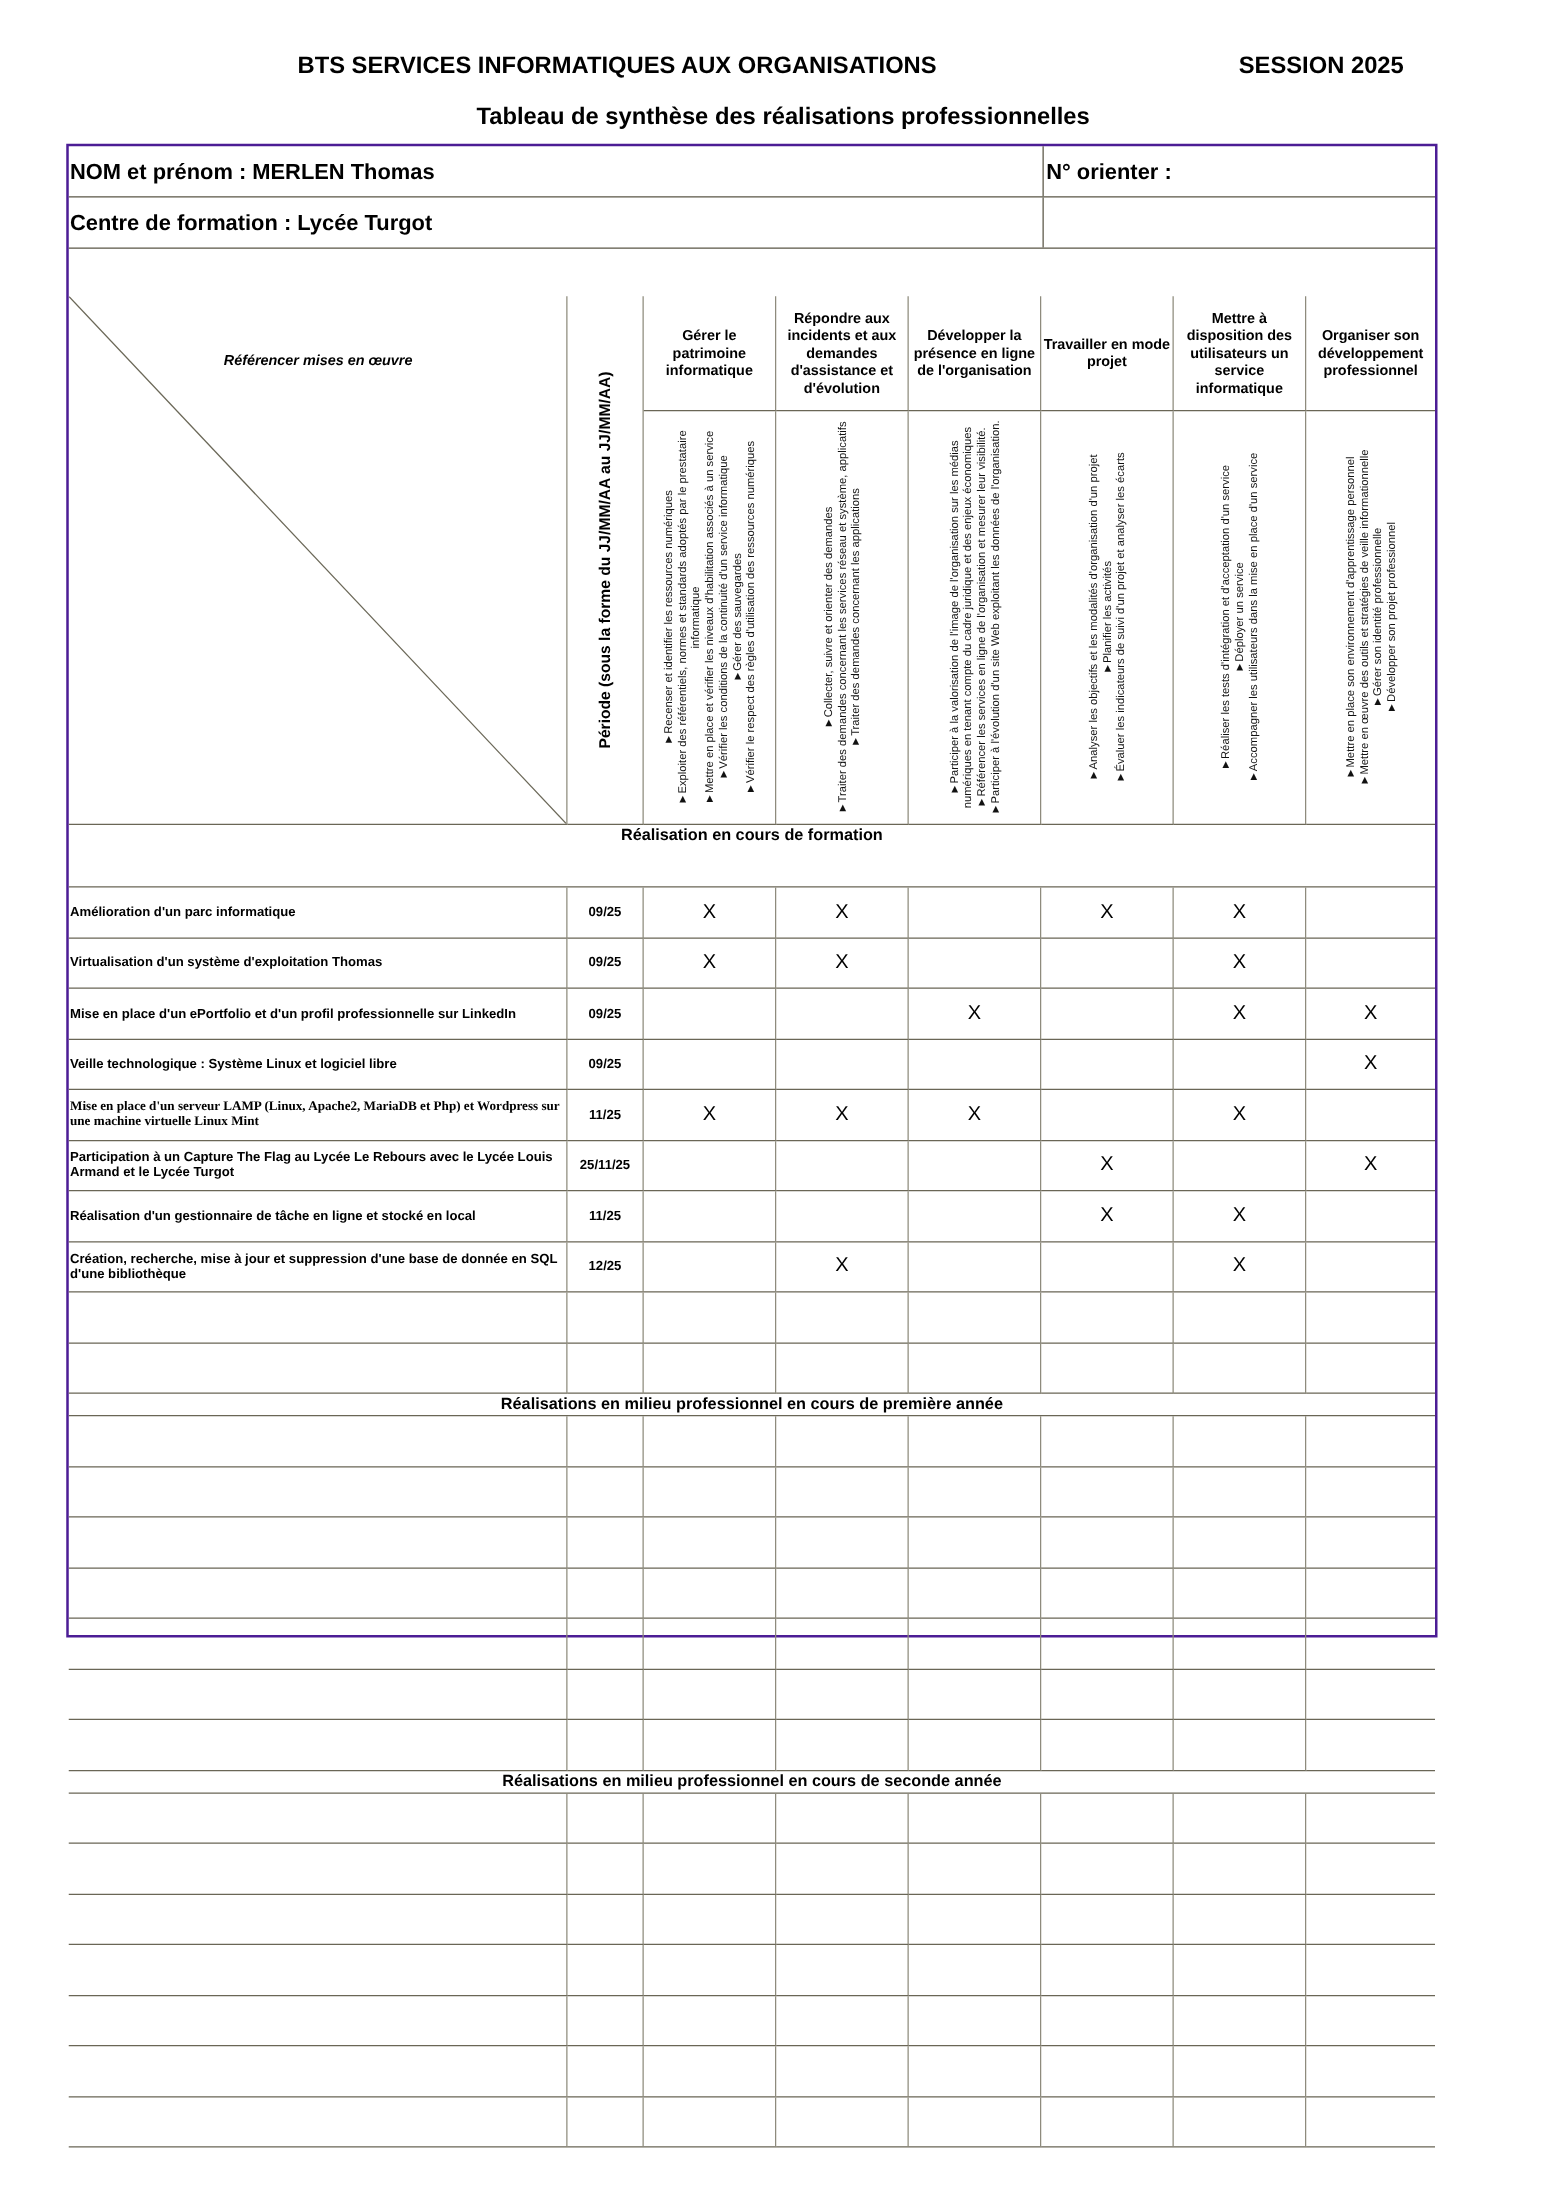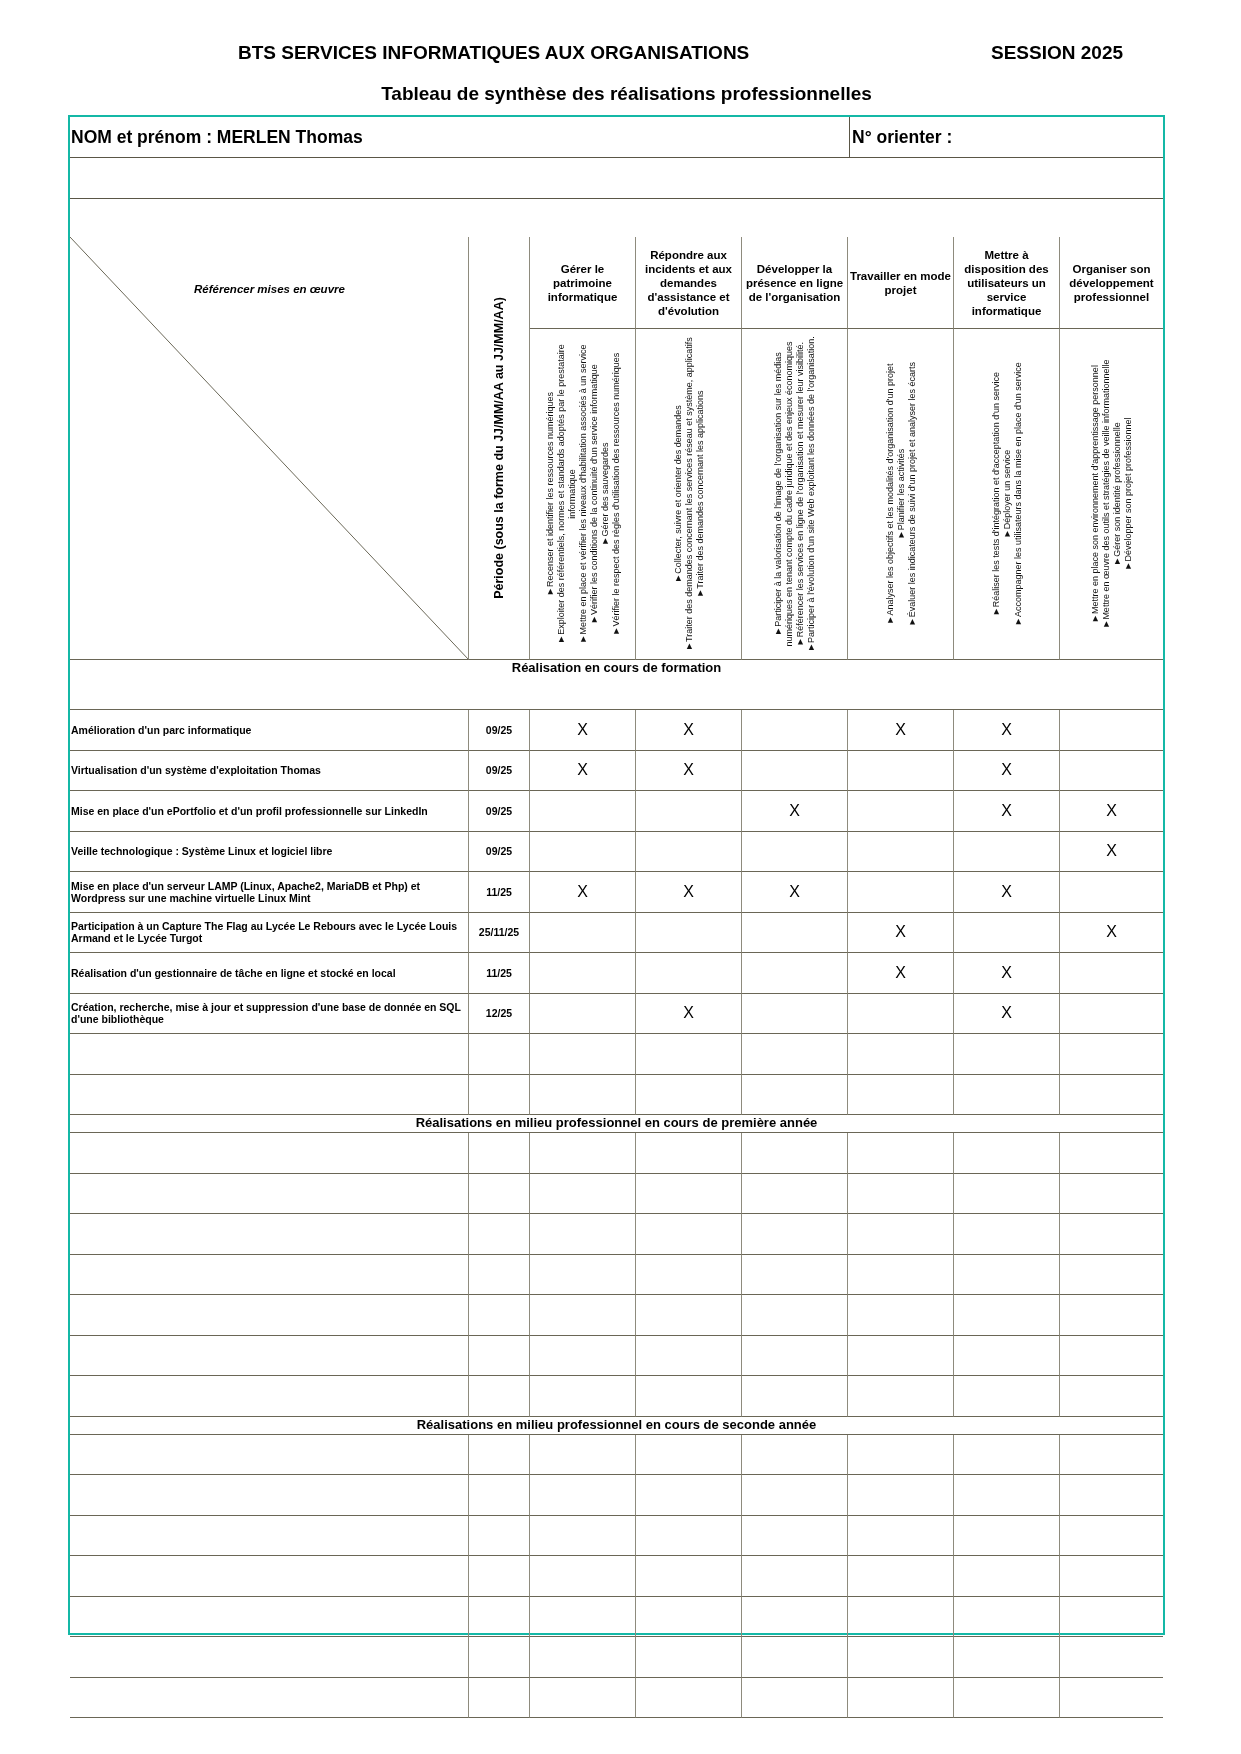--- a/index.html
+++ b/index.html
@@ -1,21 +1,21 @@
 <!DOCTYPE html>
 <html><head>
 <meta charset="utf-8">
 <style>
   html, body { margin:0; padding:0; background:#ffffff; }
   body { width:1241px; height:1754px; position:relative; font-family:"Liberation Sans", sans-serif; color:#000; overflow:hidden; }
   .title-main { position:absolute; top:42px; left:238px; font-size:19px; font-weight:bold; }
   .title-session { position:absolute; top:42px; left:991px; font-size:19px; font-weight:bold; }
   .subtitle { position:absolute; top:83px; left:0; width:1241px; text-align:center; font-size:19px; font-weight:bold; padding-left:12px; box-sizing:border-box; }
 
-  .sheet { position:absolute; left:68px; top:115px; width:1097px; border:2px solid #14b8a6; box-sizing:border-box; height:1520px; }
+  .sheet { position:absolute; left:53px; top:115px; width:1097px; border:2px solid #4c1d95; box-sizing:border-box; height:1195px; }
   .row { position:absolute; left:0; width:100%; box-sizing:border-box; }
   .info-row { height:41px; border-bottom:1.5px solid #5a5646; font-size:17.5px; font-weight:bold; display:flex; align-items:center; }
   .info-row .left { width:780px; height:100%; border-right:1.5px solid #5a5646; display:flex; align-items:center; padding-left:1px; box-sizing:border-box; }
   .info-row .right { flex:1; height:100%; display:flex; align-items:center; padding-left:2px; box-sizing:border-box; }
   .url { color:#4a86c8; text-decoration:underline; margin-left:6px; }
   .opt-label { width:120px; }
   .cb-checked { display:inline-block; width:18px; height:18px; background:linear-gradient(#b9d4ea,#7fa9cf); border:1px solid #6b8fb2; border-radius:3px; color:#fff; font-size:15px; line-height:18px; text-align:center; margin-right:14px; font-weight:bold; }
   .sisr { font-family:"Liberation Serif", serif; font-size:17.5px; font-weight:bold; margin-right:28px; }
   .cb-empty { display:inline-block; width:11px; height:11px; border:1.5px solid #222; border-radius:2px; margin-right:6px; }
 
@@ -53,20 +53,21 @@
 <div class="title-main">BTS SERVICES INFORMATIQUES AUX ORGANISATIONS</div>
 <div class="title-session">SESSION 2025</div>
 <div class="subtitle">Tableau de synthèse des réalisations professionnelles</div>
 
 <div class="sheet">
   <div class="row info-row" style="top:0;">
     <div class="left">NOM et prénom : MERLEN Thomas</div>
     <div class="right">N° orienter :</div>
   </div>
   <div class="row info-row" style="top:41px;">
+    <div class="left">Centre de formation : Lycée Turgot</div>
   </div>
 
   <div class="grid" id="grid">
     <div class="cell c-real hdr-diag" style="border-right:1.5px solid #8e8b7d;">
       <svg width="399" height="423">
           <line x1="0" y1="0" x2="399" y2="423" stroke="#6b6858" stroke-width="1"></line>
         </svg>
       <div class="comp-lbl">Référencer mises en œuvre</div>
     </div>
     <div class="cell c-per per-hdr">
@@ -150,21 +151,21 @@
       <div class="cell data c4 mark" style="top: 554px; height: 40.5px;">X</div>
       <div class="cell data c5 mark" style="top: 554px; height: 40.5px;">X</div>
       <div class="cell data c-real real" style="top: 594.5px; height: 40.5px;">Veille technologique : Système Linux et logiciel libre</div>
       <div class="cell data c-per per" style="top: 594.5px; height: 40.5px;">09/25</div>
       <div class="cell data c0 mark" style="top: 594.5px; height: 40.5px;"></div>
       <div class="cell data c1 mark" style="top: 594.5px; height: 40.5px;"></div>
       <div class="cell data c2 mark" style="top: 594.5px; height: 40.5px;"></div>
       <div class="cell data c3 mark" style="top: 594.5px; height: 40.5px;"></div>
       <div class="cell data c4 mark" style="top: 594.5px; height: 40.5px;"></div>
       <div class="cell data c5 mark" style="top: 594.5px; height: 40.5px;">X</div>
-      <div class="cell data c-real real" style="top: 635px; height: 40.5px;">Mise en place d'un serveur LAMP (Linux, Apache2, MariaDB et Php) et Wordpress sur une machine virtuelle Linux Mint</div>
+      <div class="cell data c-real real" style="top: 635px; height: 40.5px; font-family: Liberation Serif, serif;">Mise en place d'un serveur LAMP (Linux, Apache2, MariaDB et Php) et Wordpress sur une machine virtuelle Linux Mint</div>
       <div class="cell data c-per per" style="top: 635px; height: 40.5px;">11/25</div>
       <div class="cell data c0 mark" style="top: 635px; height: 40.5px;">X</div>
       <div class="cell data c1 mark" style="top: 635px; height: 40.5px;">X</div>
       <div class="cell data c2 mark" style="top: 635px; height: 40.5px;">X</div>
       <div class="cell data c3 mark" style="top: 635px; height: 40.5px;"></div>
       <div class="cell data c4 mark" style="top: 635px; height: 40.5px;">X</div>
       <div class="cell data c5 mark" style="top: 635px; height: 40.5px;"></div>
       <div class="cell data c-real real" style="top: 675.5px; height: 40.5px;">Participation à un Capture The Flag au Lycée Le Rebours avec le Lycée Louis Armand et le Lycée Turgot</div>
       <div class="cell data c-per per" style="top: 675.5px; height: 40.5px;">25/11/25</div>
       <div class="cell data c0 mark" style="top: 675.5px; height: 40.5px;"></div>

